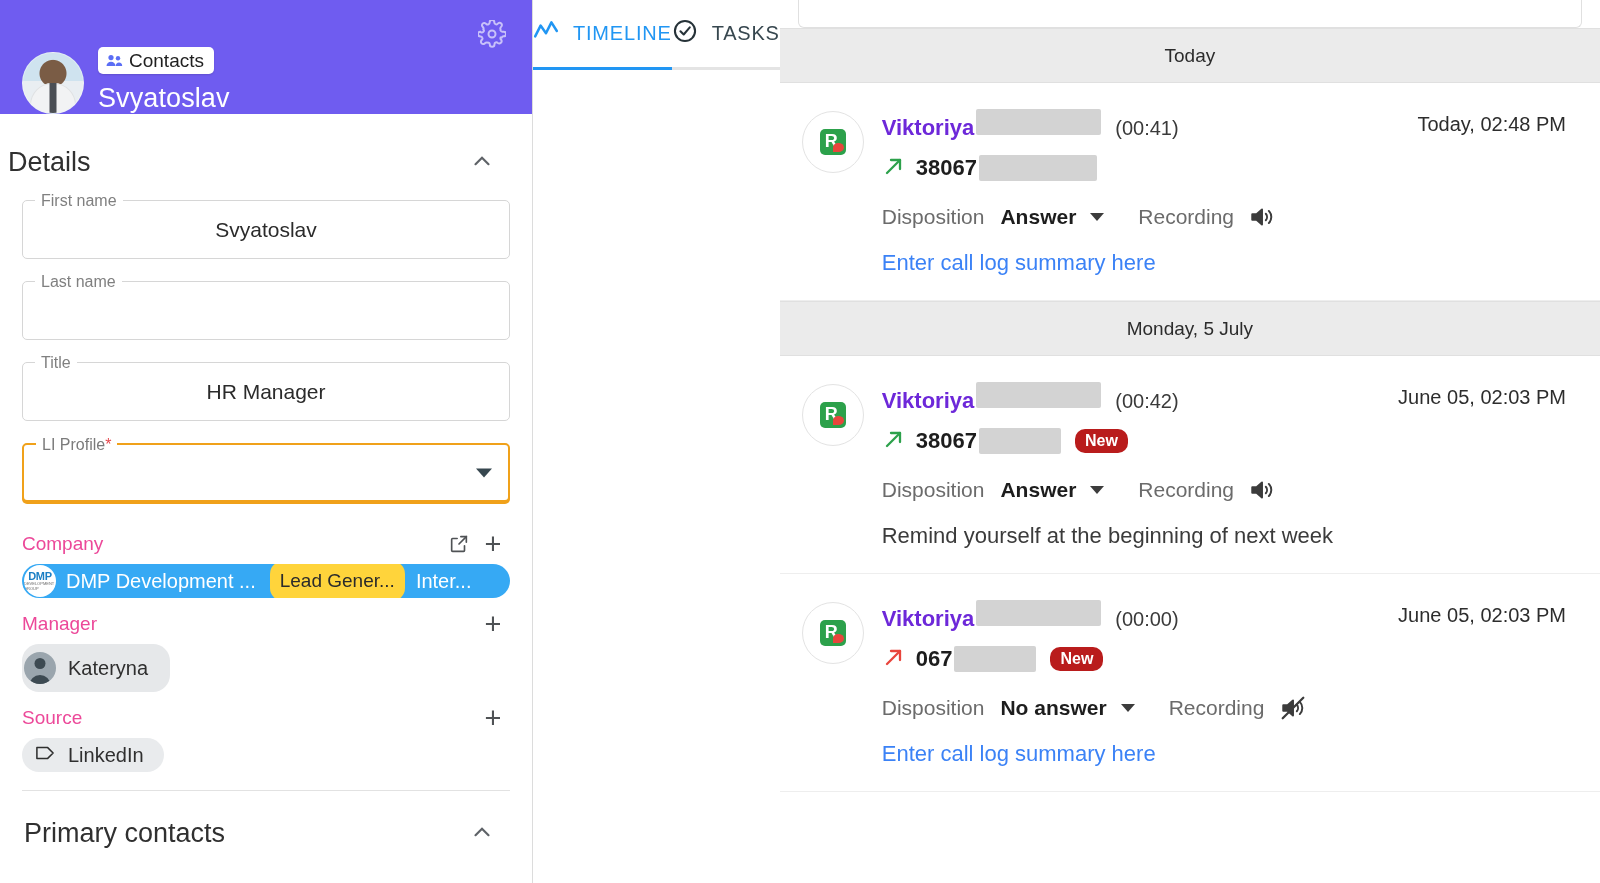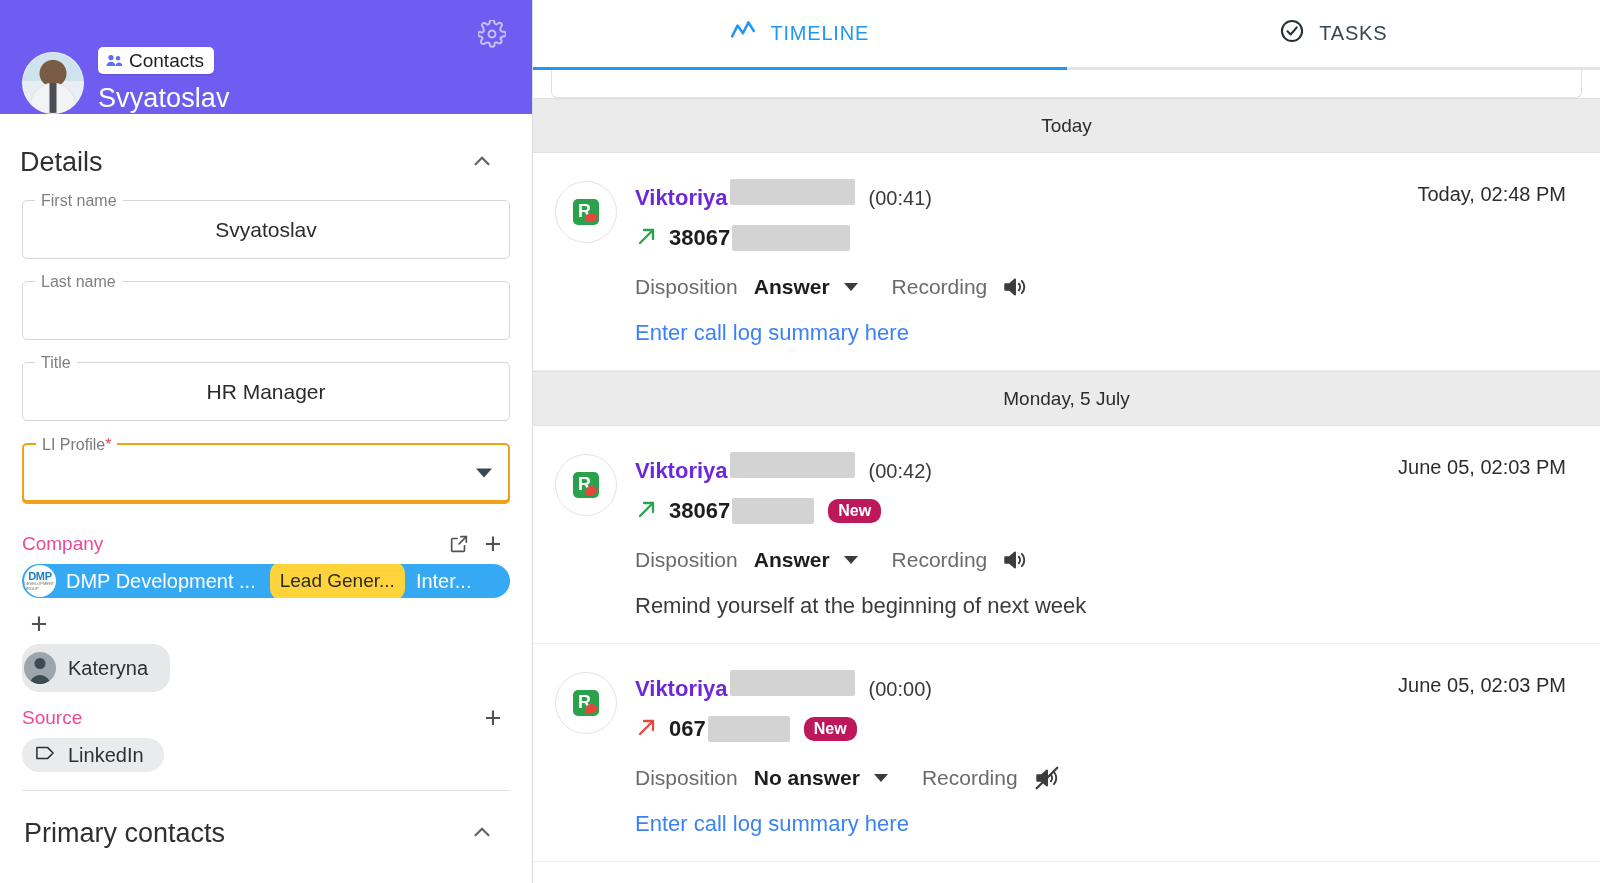--- a/index.html
+++ b/index.html
@@ -74,21 +74,21 @@
   }
   .gear-btn {
     position: absolute; right: 26px; top: 20px;
     width: 28px; height: 28px;
     opacity: .62;
     cursor: pointer;
   }
 
   .panel-title-row {
     display: flex; align-items: center; justify-content: space-between;
-    padding: 26px 28px 4px 20px;
+    padding: 26px 28px 4px 8px;
   }
   .panel-title { font-size: 27px; color: #303030; font-weight: 400; }
   .chevron-btn {
     width: 44px; height: 44px; border-radius: 50%;
     display: flex; align-items: center; justify-content: center;
     cursor: pointer; color: #5f6368;
   }
 
   .fields { padding: 12px 22px 0 22px; }
   .mfield {
@@ -214,21 +214,21 @@
   .divider-h { height: 1px; background: #e2e2e2; margin-top: 18px; }
   .primary-row {
     display: flex; align-items: center; justify-content: space-between;
     padding: 20px 28px 0 24px;
   }
 
   
   .main {
     flex: 1; height: 883px;
     background: #ffffff;
-    display: flex; flex-direction: column;
+    display: flex; flex-direction: row;
     overflow: hidden;
     position: relative;
   }
   .tabs {
     height: 70px; display: flex;
     border-bottom: 3px solid #e4e4e4;
     background: #fff;
     position: relative;
     flex: 0 0 70px;
   }
@@ -305,21 +305,21 @@
   }
   .dur { font-size: 20px; color: #3a3a3a; margin-left: 12px; }
   .ts {
     position: absolute; right: 34px; top: 30px;
     font-size: 20px; color: #2d2d2d; white-space: nowrap;
   }
   .row-2 { display: flex; align-items: center; margin-top: 13px; }
   .arrow-ic { margin-right: 10px; }
   .phone { font-size: 22px; font-weight: 700; color: #1d1d1d; }
   .badge-new {
-    background: #be185d;
+    background: #b91c1c;
     color: #fff;
     font-size: 16px;
     font-weight: 700;
     border-radius: 10px;
     padding: 3px 10px;
     margin-left: 12px;
     line-height: 1.1;
   }
   .row-3 { display: flex; align-items: center; margin-top: 22px; gap: 0; }
   .disp-lbl { font-size: 21px; color: #6b6b6b; }
@@ -421,20 +421,21 @@
         <span class="chip-logo">
           <span class="l1">DMP</span>
           <span class="l2">DEVELOPMENT GROUP</span>
         </span>
         <span class="cname">DMP Development ...</span>
         <span class="chip-inner-tag">Lead Gener...</span>
         <span class="ctail">Inter...</span>
       </div>
 
       <div class="rel-head">
+        <span class="rl">Manager</span>
         <span class="act">
             <span class="plus-ic">+</span>
           </span>
       </div>
 
       <div class="chip-gray">
         <span class="pavatar"></span>
         <span class="gname">Kateryna</span>
       </div>
 

